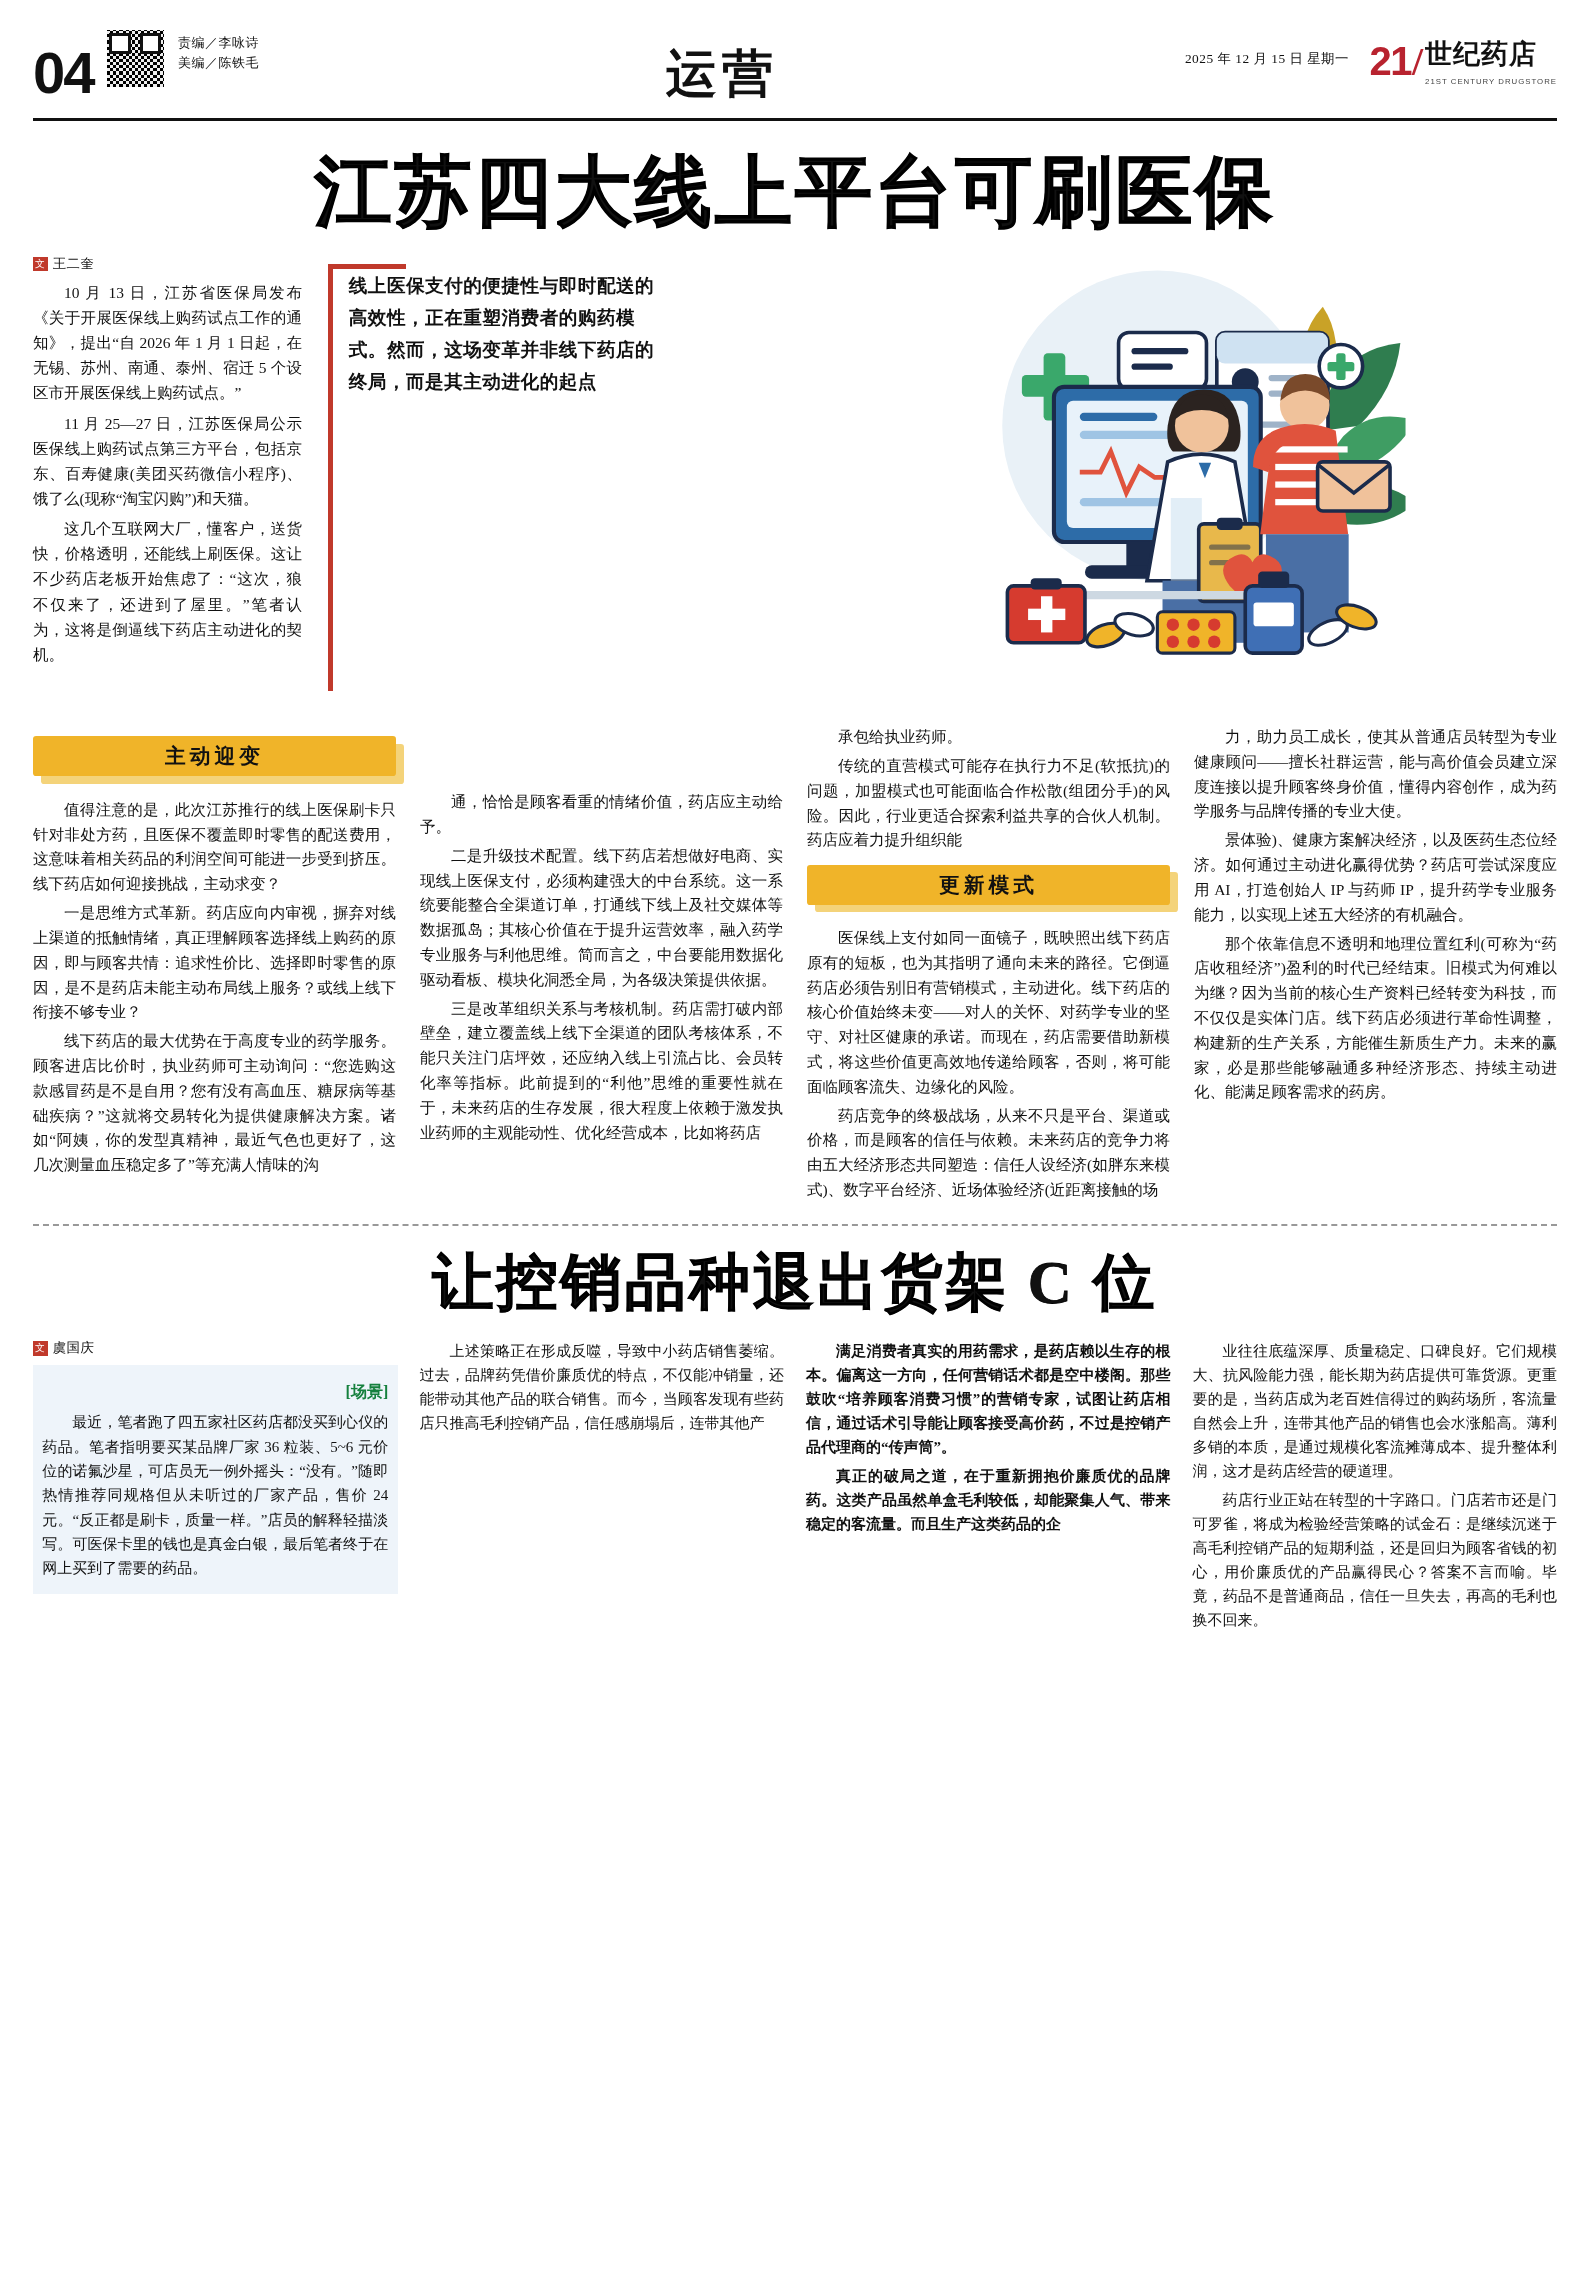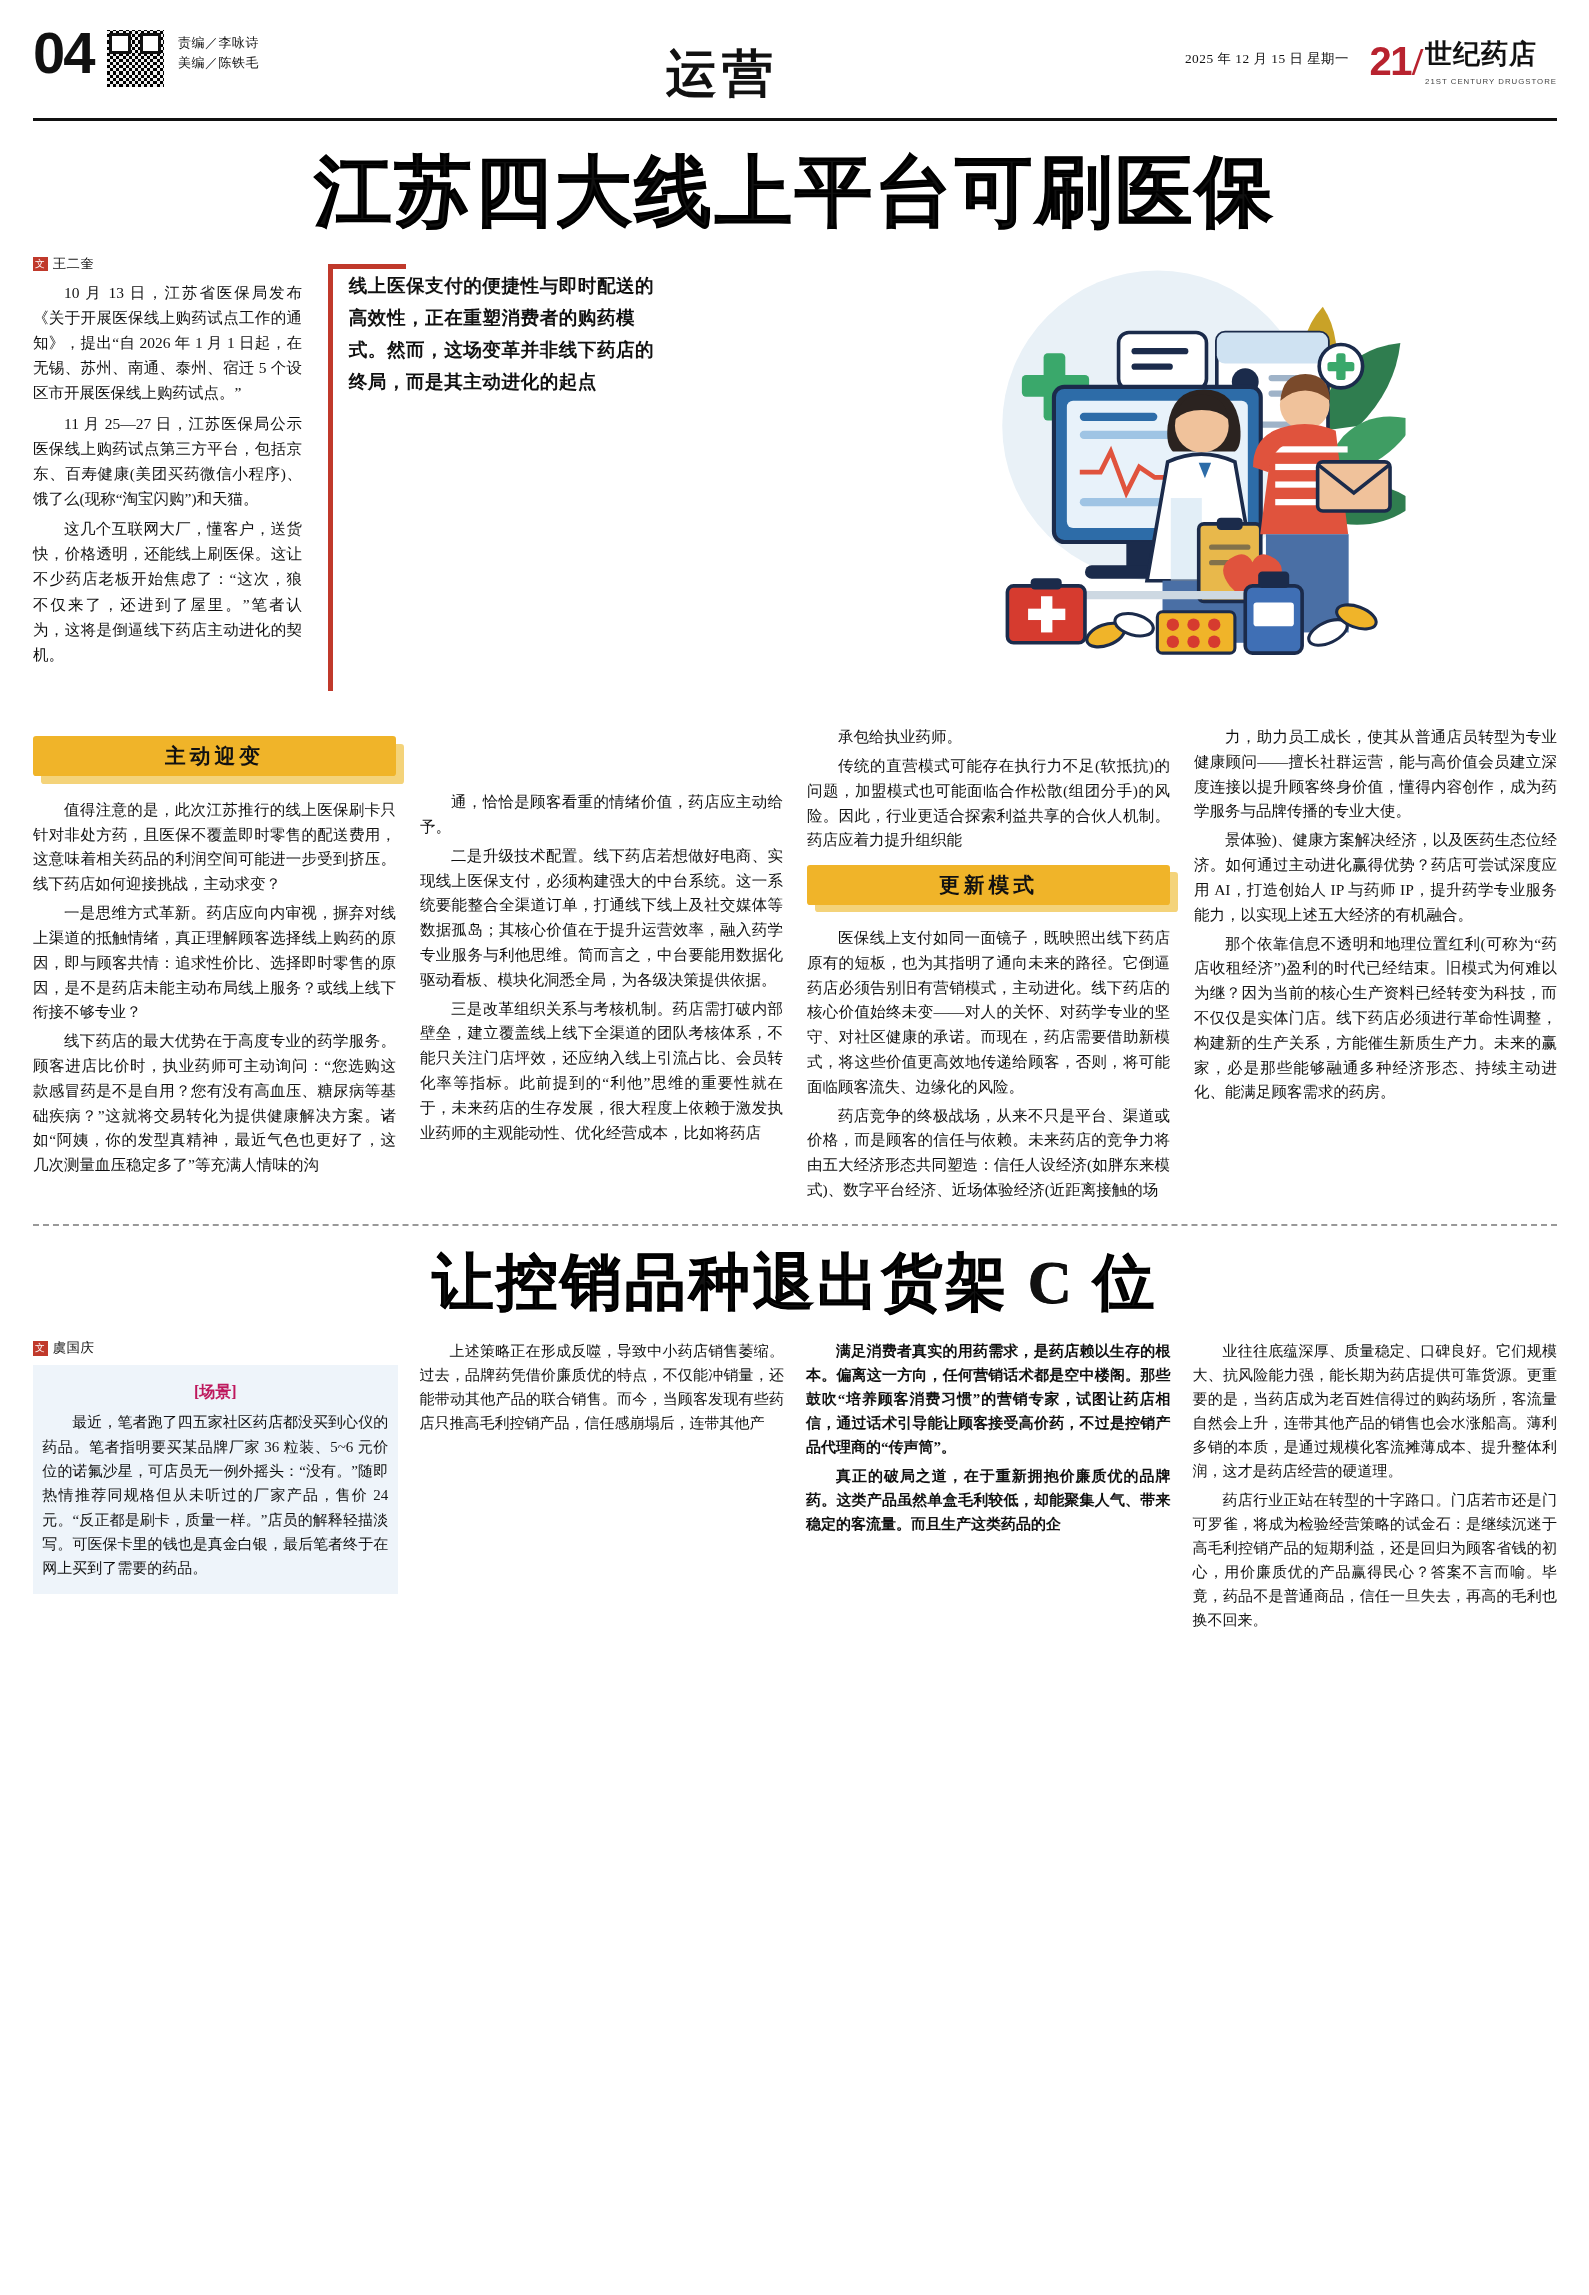--- a/index.html
+++ b/index.html
@@ -24,20 +24,21 @@
     border-bottom:3.1px solid #111;
     padding-bottom:8.3px;
   }
   .page-number{
     font-family:"Liberation Sans", sans-serif;
     font-size:58px;
     font-weight:bold;
     line-height:0.9;
     letter-spacing:-2.1px;
     margin-right:12.4px;
+    margin-top:20px;
   }
   .qr{
     width:57px;height:57px;
     margin-top:2.1px;margin-right:13.4px;
     background:
       repeating-linear-gradient(90deg,#111 0 3.1px,#fff 3.1px 6.2px),
       repeating-linear-gradient(0deg,#111 0 3.1px,#fff 3.1px 6.2px);
     background-blend-mode:difference;
     border:1.6px solid #fff;
     position:relative;
@@ -196,22 +197,22 @@
   }
   .body4{
     display:flex;gap:22px;
   }
   .body4 .col{flex:1;}
   .body4 p{
     font-size:15px;line-height:1.6;margin:0 0 4.1px 0;text-align:justify;text-indent:2em;
   }
   .scene-tag{
     display:block;
-    text-align:center;
-    color:#be185d;
+    text-align:right;
+    color:#15803d;
     font-size:16px;
     font-weight:bold;
     margin:9.3px 0 7.2px 0;
     text-indent:0;
   }
   .scene-box{
     background:#eef4fa;
     padding:8.3px 9.3px 9.3px 9.3px;
   }
   .scene-box p{font-size:15px;line-height:1.62;}

